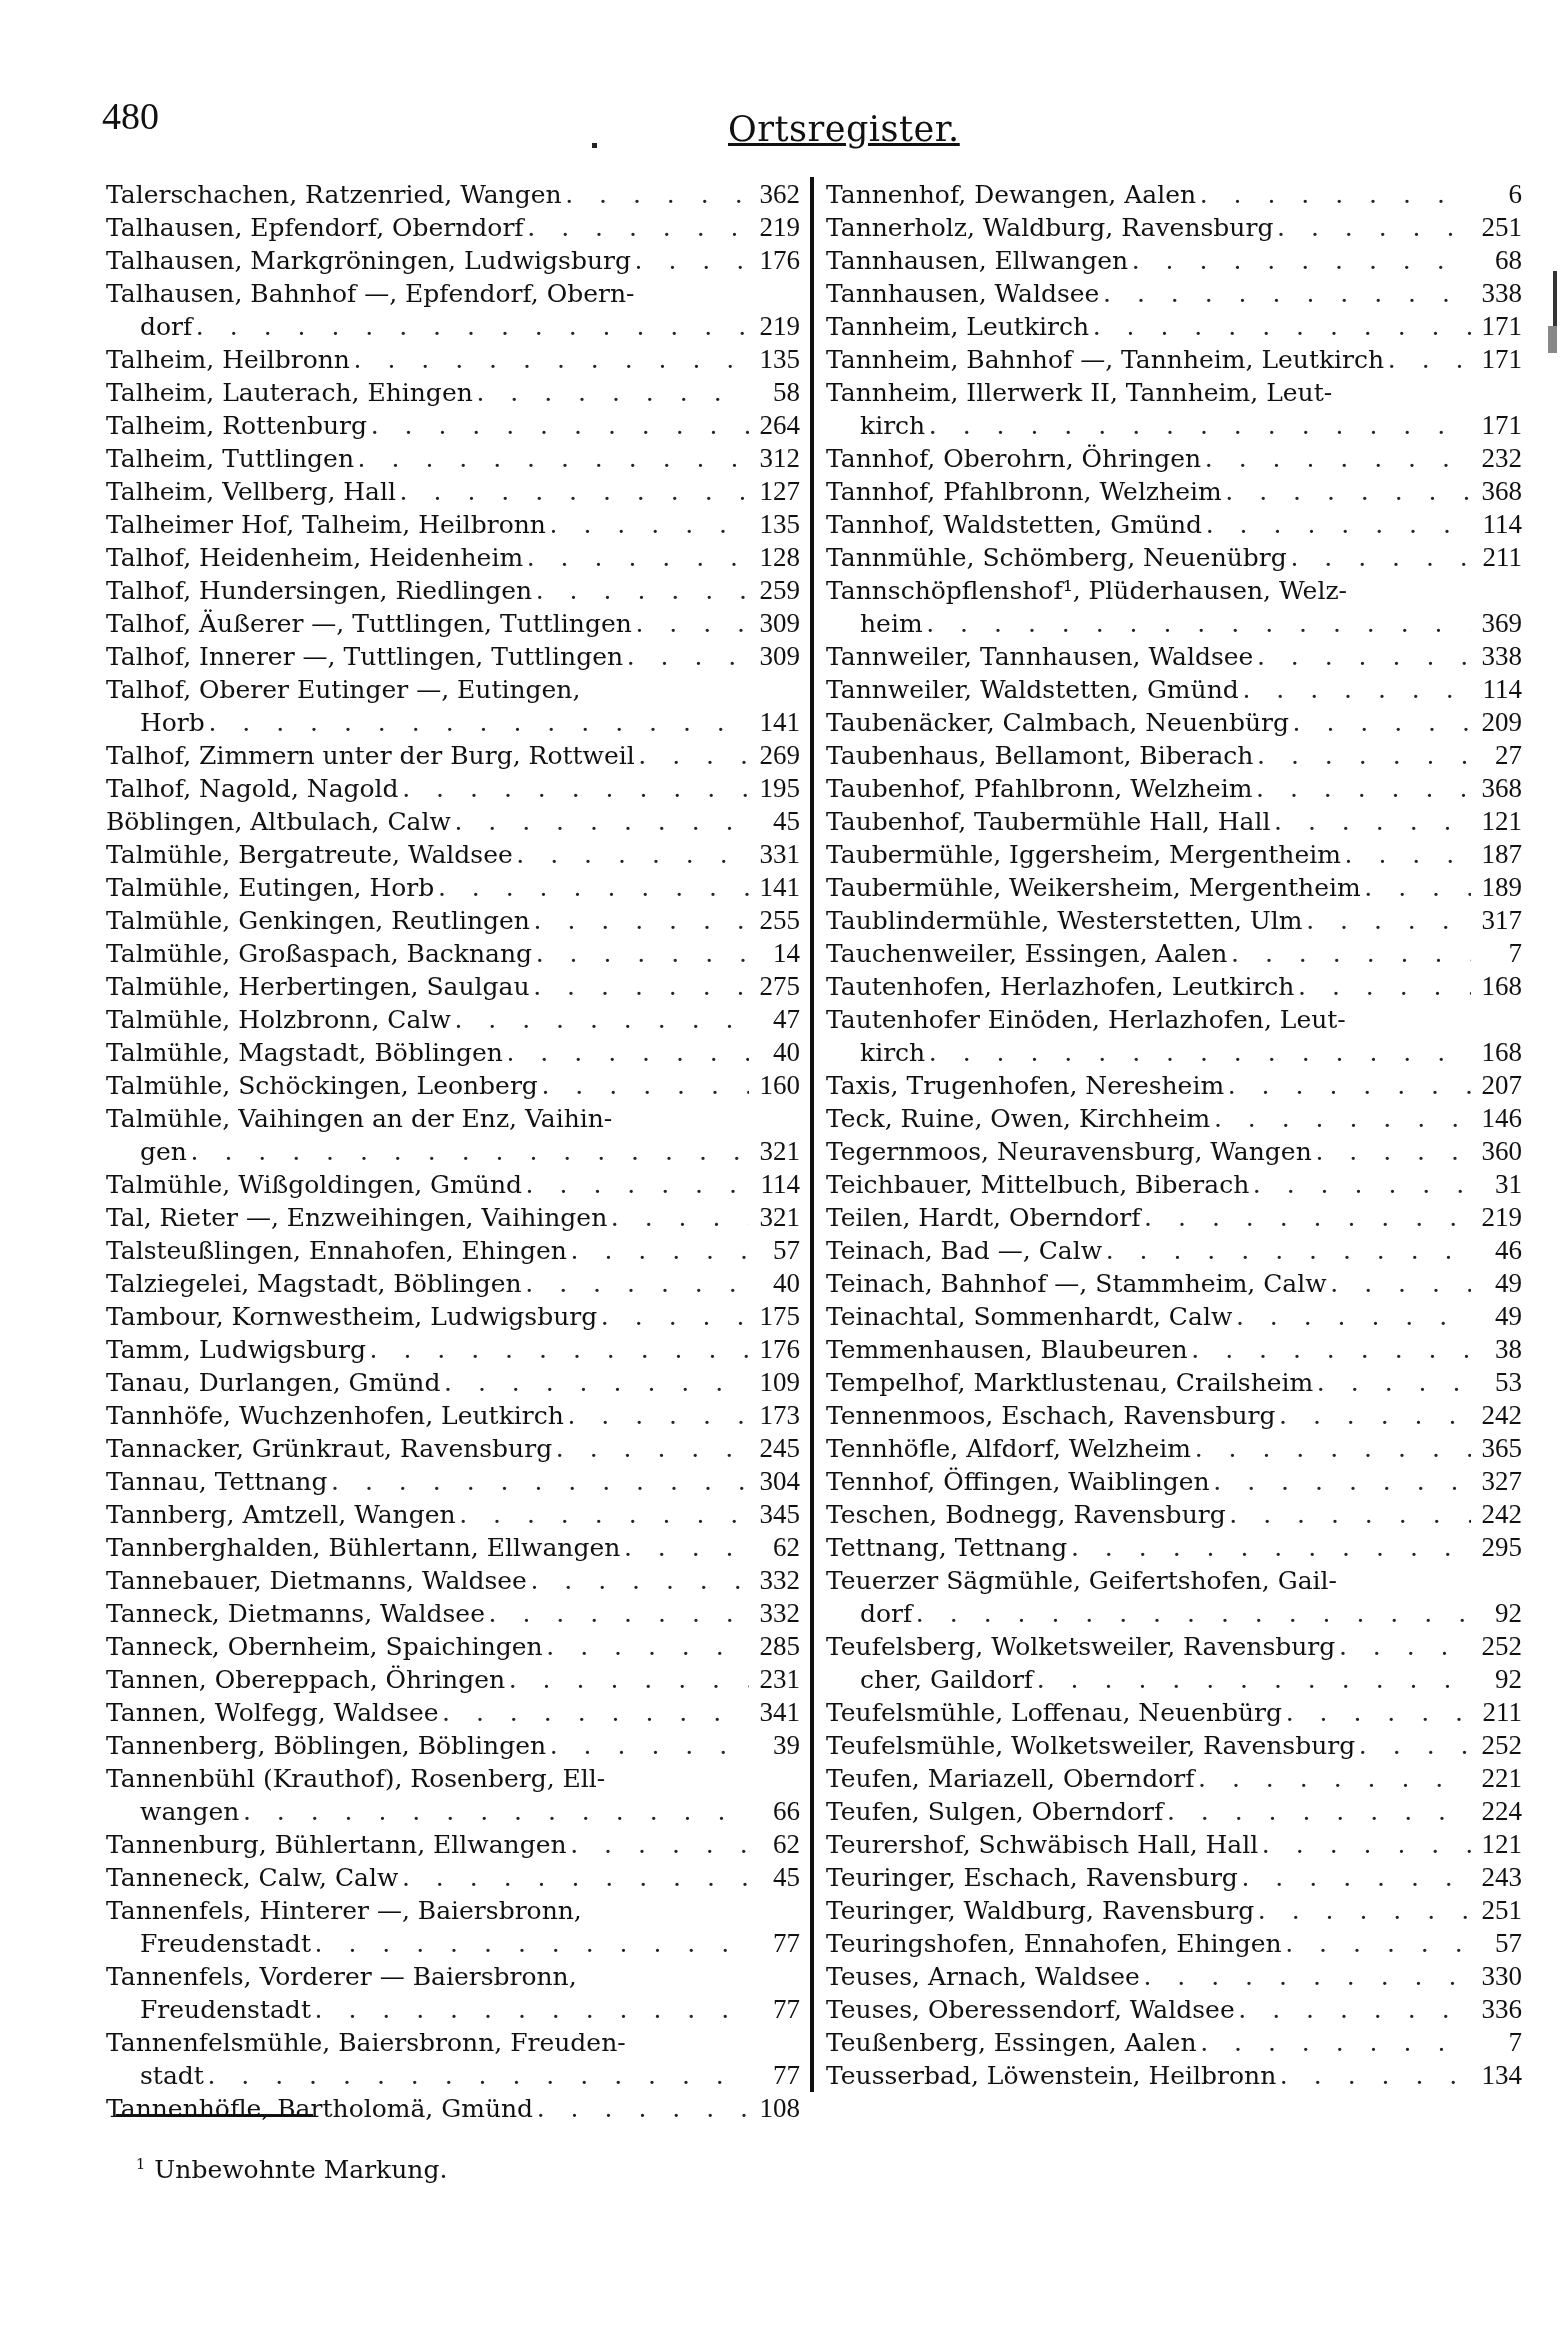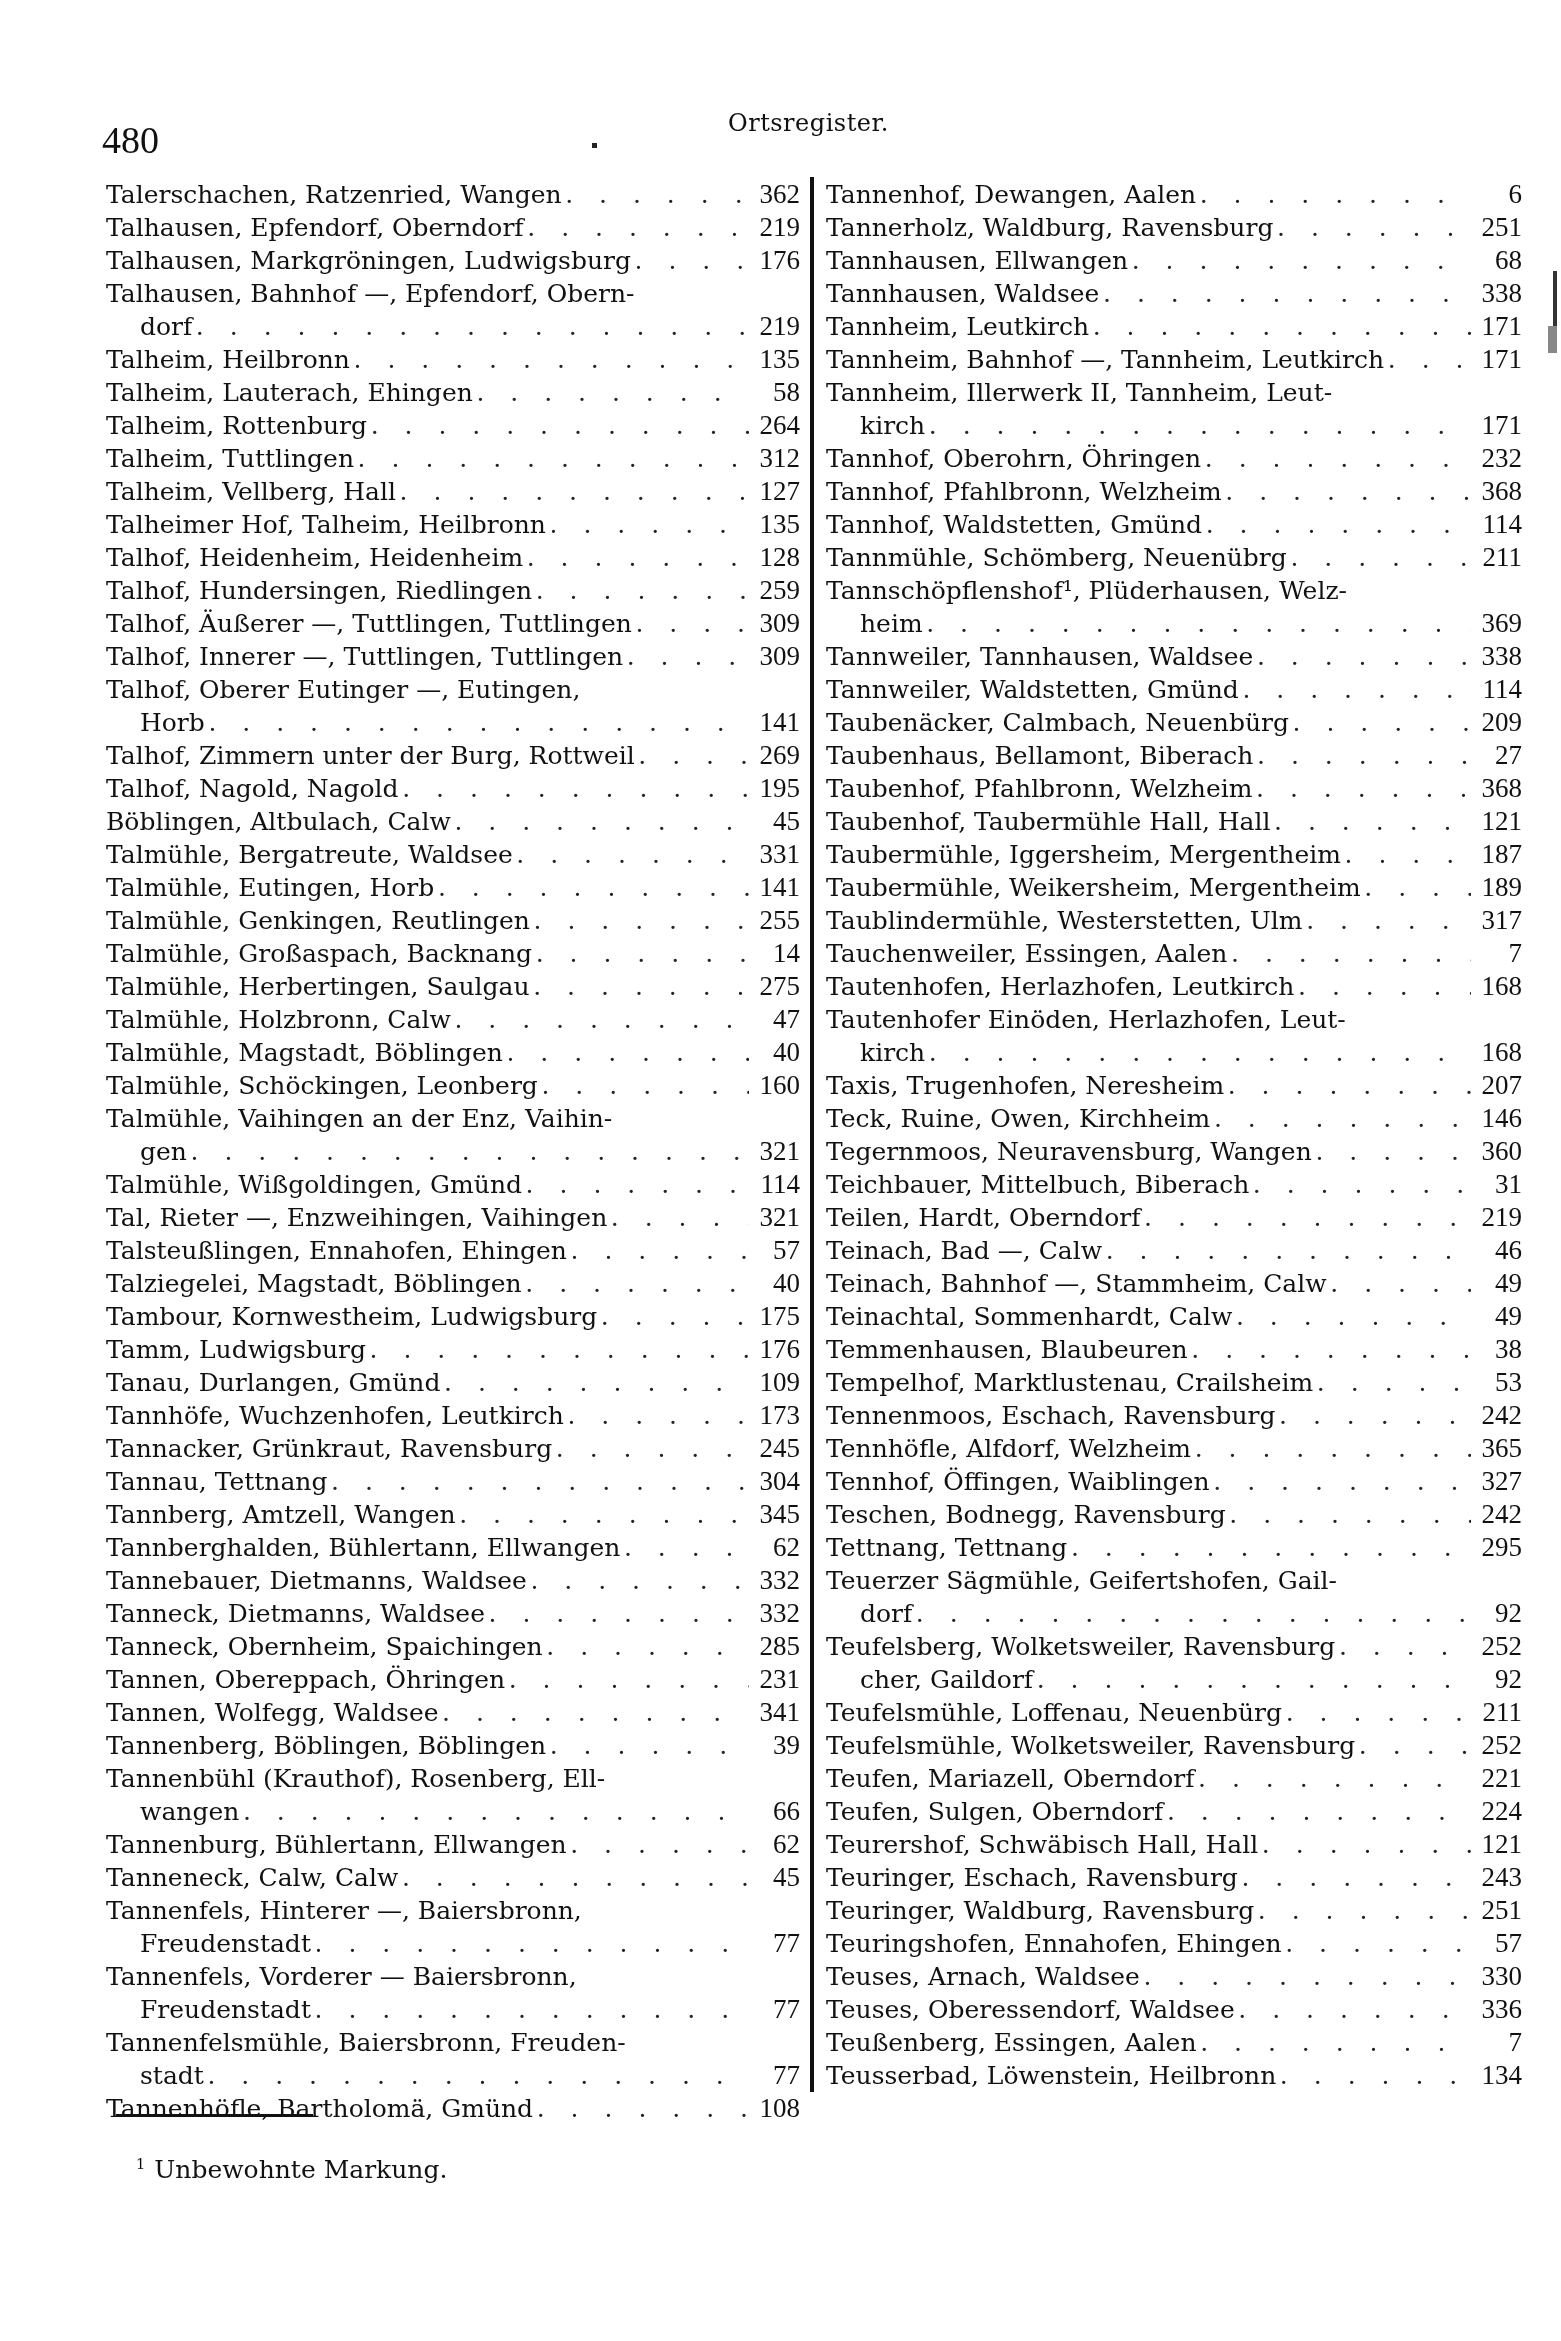--- a/index.html
+++ b/index.html
@@ -1,26 +1,26 @@
 <!DOCTYPE html>
 <html style="font-size:14.5px"><head>
 <meta charset="utf-8">
 <style>
   html, body { margin: 0; padding: 0; background: #ffffff; }
   body {
     width: 1562px; height: 2342px; position: relative; overflow: hidden;
     font-family: "DejaVu Serif", "Liberation Serif", serif; color: #111111;
   }
   .page-number {
-    position: absolute; left: 102px; top: 121px;
+    position: absolute; left: 102px; top: 97px;
     font-family: "Liberation Serif", serif; font-size: 38px; line-height: 1;
   }
   .running-head {
     position: absolute; left: 728px; top: 109px;
-    font-family: "DejaVu Serif", serif; font-size: 24px; letter-spacing: 0.5px;
+    font-family: "DejaVu Serif", serif; font-size: 35px; letter-spacing: 0.5px; text-decoration: underline;
   }
   .head-dot { position: absolute; left: 592px; top: 143px; width: 4.5px; height: 5.4px; background: #222; }
   .column {
     position: absolute; top: 178px;
   }
   .col-left { left: 106px; width: 694px; }
   .col-right { left: 826px; width: 696px; }
   .column-rule {
     position: absolute; left: 810px; top: 177px; width: 3.6px; height: 1915px; background: #111;
   }

